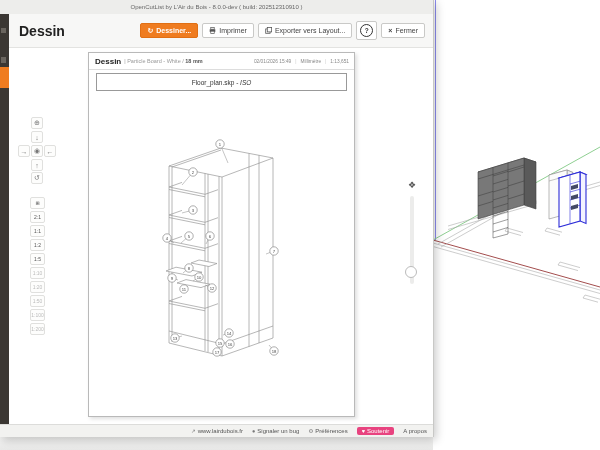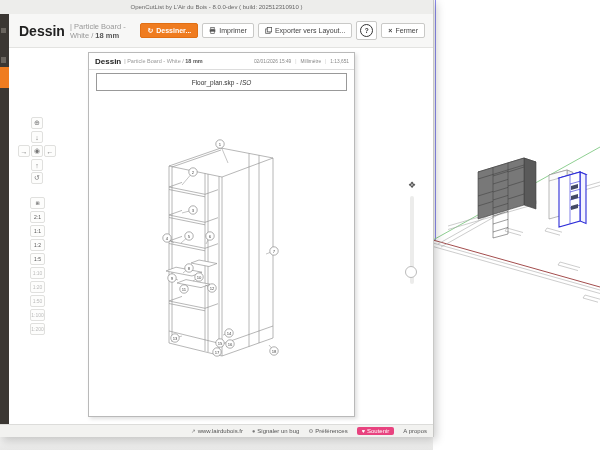--- a/index.html
+++ b/index.html
@@ -127,25 +127,20 @@
   </div>
 
   <div id="sidestrip" class="abs">
     <div class="mark" style="top:14px;height:5px;"></div>
     <div class="mark" style="top:43px;height:6px;"></div>
     <div class="active" style="top:53px;"></div>
   </div>
 
   <div id="header" class="abs">
     <span class="title">Dessin</span>
-    <span class="sub">
-      <span>|</span>
-      <span>Particle Board - White /</span>
-      <b>18 mm</b>
-    </span>
     <div id="hbuttons">
       <div class="hbtn orange">
         <span class="bicon">↻</span>
         <span>Dessiner...</span>
       </div>
       <div class="hbtn">
         <svg width="7" height="7" viewBox="0 0 8 8">
           <rect x="2" y="0.5" width="4" height="2" fill="none" stroke="#555" stroke-width="0.8"></rect>
           <rect x="0.8" y="2.6" width="6.4" height="3" fill="#555"></rect>
           <rect x="2" y="4.8" width="4" height="2.6" fill="#fff" stroke="#555" stroke-width="0.8"></rect>

